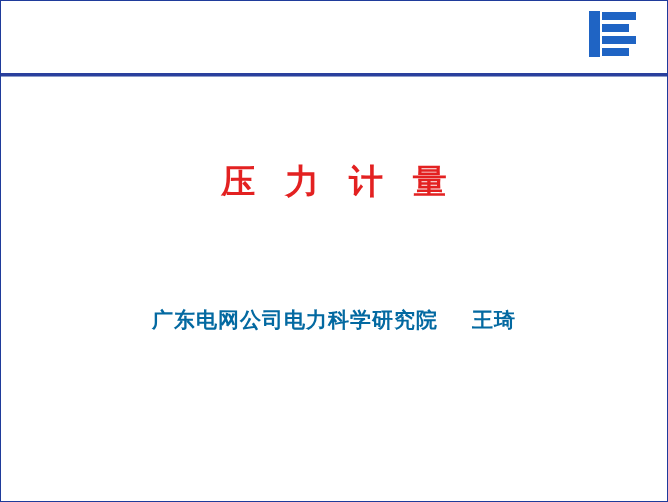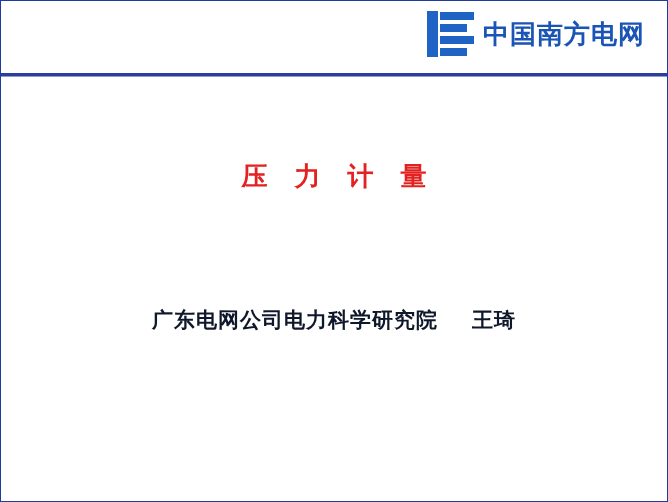--- a/index.html
+++ b/index.html
@@ -116,36 +116,36 @@
     line-height: 12px;
   }
   
   .title {
     position: absolute;
     left: 0;
     top: 158px;
     width: 100%;
     text-align: center;
     font-family: "DejaVu Sans", sans-serif;
-    font-size: 26px;
+    font-size: 34px;
     font-weight: bold;
     color: #e32121;
     letter-spacing: 9px;
     text-indent: 9px;
   }
   .author-line {
     position: absolute;
     left: 0;
     top: 305px;
     width: 100%;
     text-align: center;
     font-family: "DejaVu Serif", serif;
     font-size: 21px;
     font-weight: bold;
-    color: #0f172a;
+    color: #0369a1;
     letter-spacing: 1px;
     white-space: pre;
   }
   .author-gap {
     display: inline-block;
     width: 34px;
   }
 </style>
 </head>
 <body>
@@ -155,21 +155,20 @@
   <div class="header">
     <div class="logo">
       <div class="logo-mark">
         <span class="bar v-bar"></span>
         <span class="bar h1"></span>
         <span class="bar h2"></span>
         <span class="bar h3"></span>
         <span class="bar h4"></span>
       </div>
       <div class="logo-text">
-        <div class="logo-cn">中国南方电网</div>
       </div>
     </div>
   </div>
 
   <div class="header-rule"></div>
 
   <div class="title">压 力 计 量</div>
 
   <div class="author-line"><span>广东电网公司电力科学研究院</span><span class="author-gap"></span><span>王琦</span></div>
 

